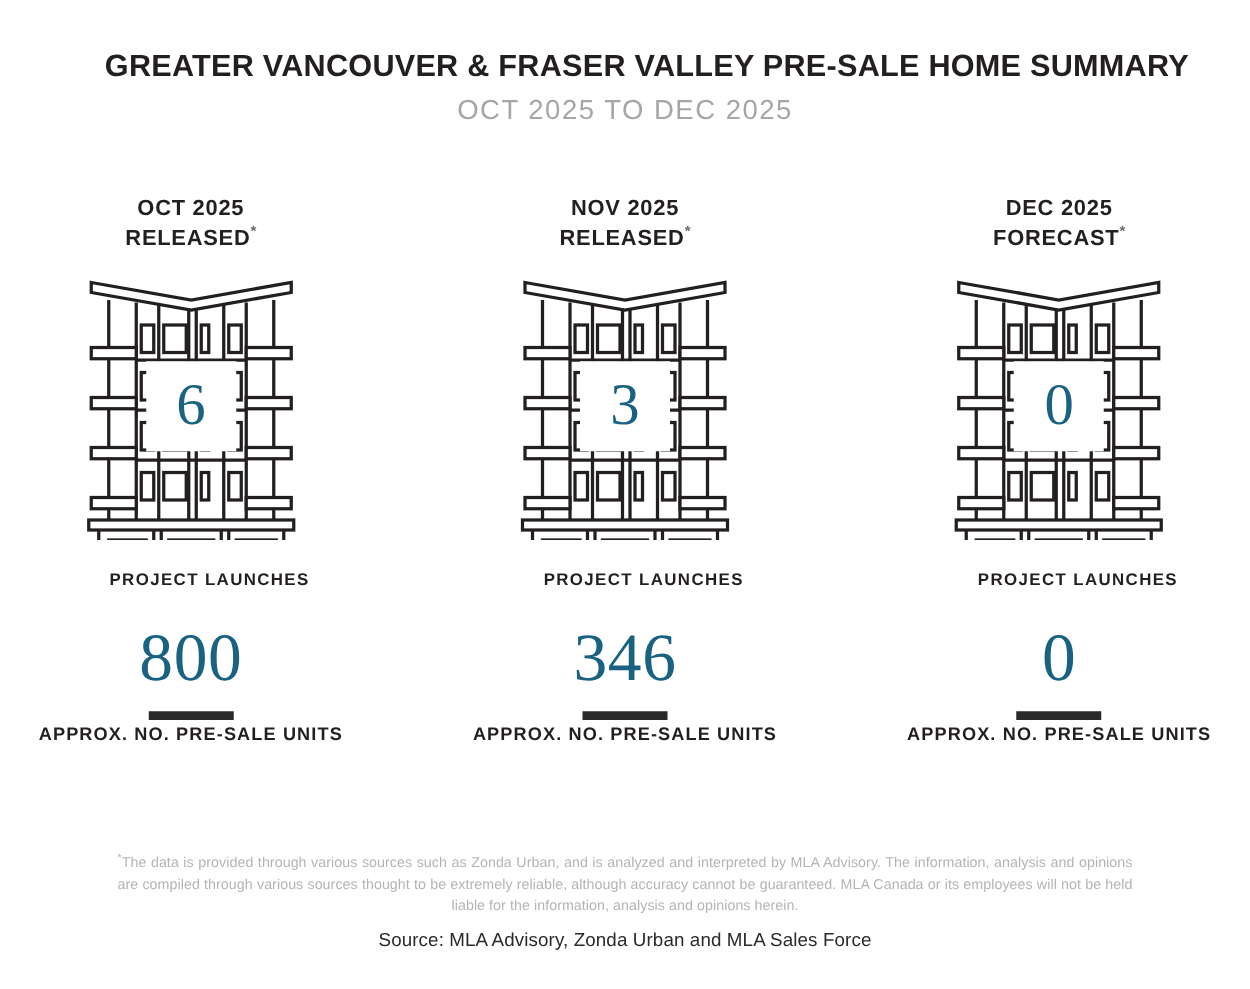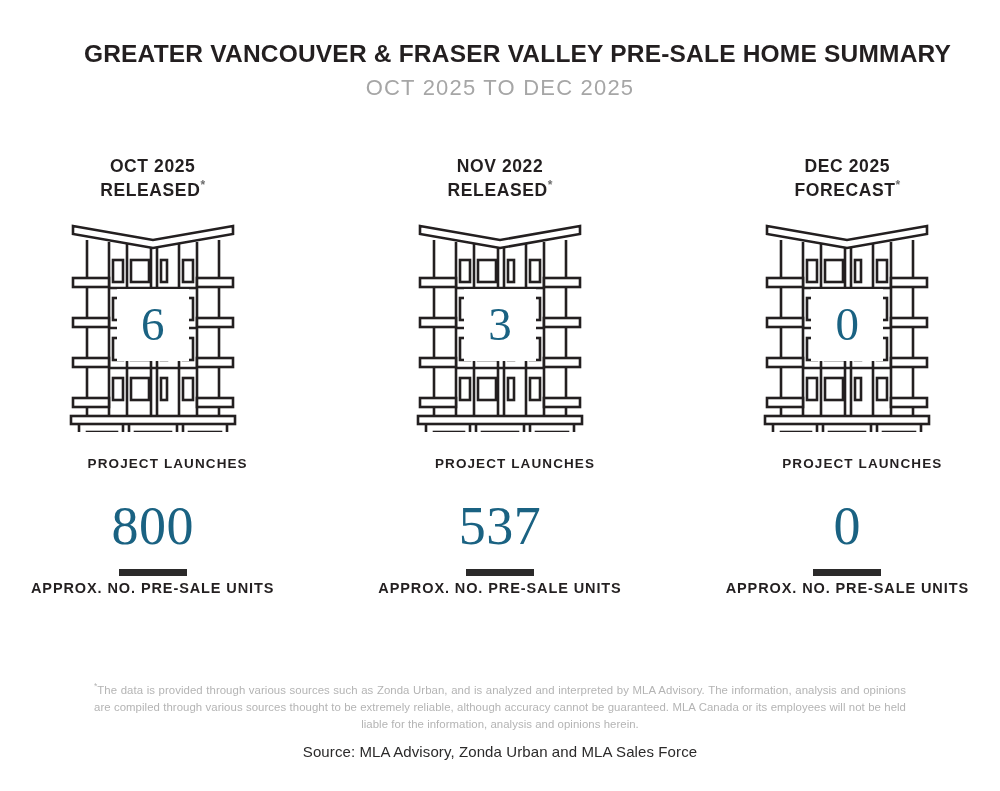--- a/index.html
+++ b/index.html
@@ -283,21 +283,21 @@
       </div>
 
       <div class="launch-label">PROJECT LAUNCHES</div>
       <div class="stat-num">800</div>
       <div class="stat-rule"></div>
       <div class="stat-label">APPROX. NO. PRE-SALE UNITS</div>
     </div>
 
     <div class="col">
       <div class="col-head">
-        <span class="month">NOV 2022</span>
+        <span class="month">NOV 2025</span>
         <span class="status-line"><span>RELEASED</span><span class="ast">*</span></span>
       </div>
 
       <div class="building-wrap">
         <svg width="176" height="214" viewBox="0 0 176 214">
           <g fill="none" stroke="#231f20" stroke-width="2.6" stroke-linejoin="miter">
             <path d="M8 8 L88 22 L168 8 L168 16 L88 30 L8 16 Z" fill="#ffffff"></path>
             <path d="M22 22 L22 200"></path>
             <path d="M154 22 L154 200"></path>
             <path d="M44 24 L44 200"></path>
@@ -359,21 +359,21 @@
             <rect x="89" y="254" width="2.4" height="9"></rect>
           </g>
           <path d="M2 273 L174 273" stroke="#231f20" stroke-width="2.2" fill="none"></path>
         </svg>
         <div class="count-box">
           <span class="count-num">3</span>
         </div>
       </div>
 
       <div class="launch-label">PROJECT LAUNCHES</div>
-      <div class="stat-num">537</div>
+      <div class="stat-num">346</div>
       <div class="stat-rule"></div>
       <div class="stat-label">APPROX. NO. PRE-SALE UNITS</div>
     </div>
 
     <div class="col">
       <div class="col-head">
         <span class="month">DEC 2025</span>
         <span class="status-line"><span>FORECAST</span><span class="ast">*</span></span>
       </div>
 

